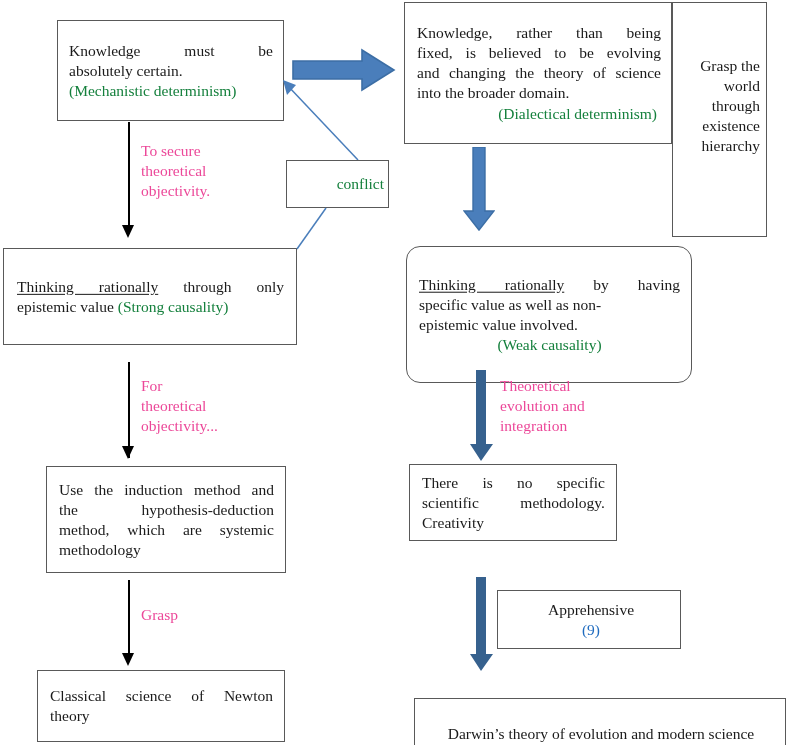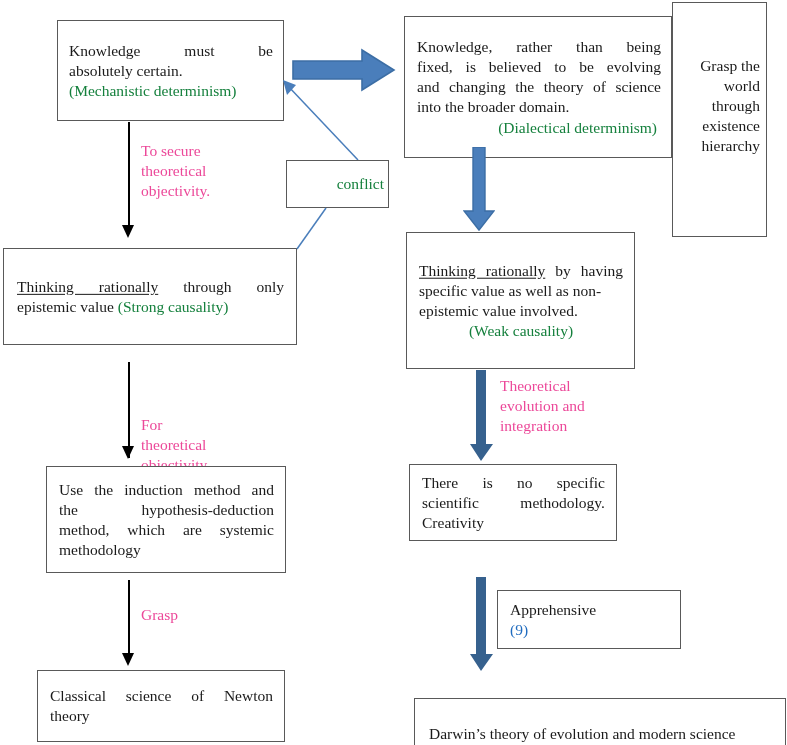--- a/index.html
+++ b/index.html
@@ -24,21 +24,21 @@
   }
   .box .inner{
     position:absolute;
     left:11px;right:10px;
     top:50%;
     transform:translateY(-50%);
   }
   .just{text-align:justify;text-align-last:justify;}
   .just-last-left{text-align:justify;text-align-last:left;}
   .ctr{text-align:right;}
-  .left{text-align:left;}
+  .left{text-align:center;}
   .blue{color:#15803d;}
   .blue2{color:#1f6bbf;}
   .u{text-decoration:underline;text-underline-offset:2px;}
   .ind-right{display:block;text-align:right;padding-right:4px;}
   .ind-ctr{display:block;text-align:center;}
 
   
   .vline{position:absolute;background:#000000;width:1.6px;}
   .vhead{
     position:absolute;width:0;height:0;
@@ -81,21 +81,21 @@
 
   <div class="box" style="left:3px;top:248px;width:294px;height:97px;">
     <div class="inner" style="left:13px;right:12px;">
       <div class="just"><span class="u">Thinking rationally</span><span> through only</span></div>
       <div class="just-last-left"><span>epistemic value </span><span class="blue">(Strong causality)</span></div>
     </div>
   </div>
 
   <div class="vline" style="left:128px;top:362px;height:96px;"></div>
   <div class="vhead" style="left:122px;top:446px;"></div>
-  <div class="lbl" style="left:141px;top:376px;margin-top:39px;">
+  <div class="lbl" style="left:141px;top:376px;">
     <div>For</div>
     <div>theoretical</div>
     <div>objectivity...</div>
   </div>
 
   <div class="box" style="left:46px;top:466px;width:240px;height:107px;">
     <div class="inner" style="left:12px;right:11px;">
       <div class="just">Use the induction method and</div>
       <div class="just">the hypothesis-deduction</div>
       <div class="just">method, which are systemic</div>
@@ -130,21 +130,21 @@
   <svg class="thin" style="left:270px;top:206px;width:70px;height:48px;" viewBox="0 0 70 48">
     <line x1="56" y1="2" x2="27" y2="43" stroke="#4a7ebb" stroke-width="1.5"></line>
   </svg>
 
   <div class="barrow" style="left:292px;top:48px;width:104px;height:45px;">
     <svg width="104" height="45" viewBox="0 0 104 45">
       <polygon points="1,13 70,13 70,2 102,22 70,42 70,31 1,31" fill="#4a7ebb" stroke="#3c6ea5" stroke-width="1.6" stroke-linejoin="miter"></polygon>
     </svg>
   </div>
 
-  <div class="box" style="left:404px;top:2px;width:268px;height:142px;margin-top:14px;">
+  <div class="box" style="left:404px;top:2px;width:268px;height:142px;">
     <div class="inner" style="left:12px;right:10px;">
       <div class="just">Knowledge, rather than being</div>
       <div class="just">fixed, is believed to be evolving</div>
       <div class="just">and changing the theory of science</div>
       <div class="just-last-left">into the broader domain.</div>
       <div class="ind-right blue">(Dialectical determinism)</div>
     </div>
   </div>
 
   <div class="box" style="left:672px;top:2px;width:95px;height:235px;">
@@ -156,21 +156,21 @@
       <div>hierarchy</div>
     </div>
   </div>
 
   <div class="barrow" style="left:463px;top:147px;width:32px;height:85px;">
     <svg width="32" height="85" viewBox="0 0 32 85">
       <polygon points="10,0 22,0 22,64 31,64 16,83 1,64 10,64" fill="#4a7ebb" stroke="#3c6ea5" stroke-width="1.4" stroke-linejoin="miter"></polygon>
     </svg>
   </div>
 
-  <div class="box" style="left:406px;top:232px;width:229px;height:137px;">
+  <div class="box" style="left:406px;top:246px;width:286px;height:137px;border-radius:14px;">
     <div class="inner" style="left:12px;right:11px;">
       <div class="just"><span class="u">Thinking rationally</span><span> by having</span></div>
       <div class="just-last-left">specific value as well as non-</div>
       <div class="just-last-left">epistemic value involved.</div>
       <div class="ind-ctr blue">(Weak causality)</div>
     </div>
   </div>
 
   <div class="barrow" style="left:470px;top:370px;width:24px;height:92px;">
     <svg width="24" height="92" viewBox="0 0 24 92">

